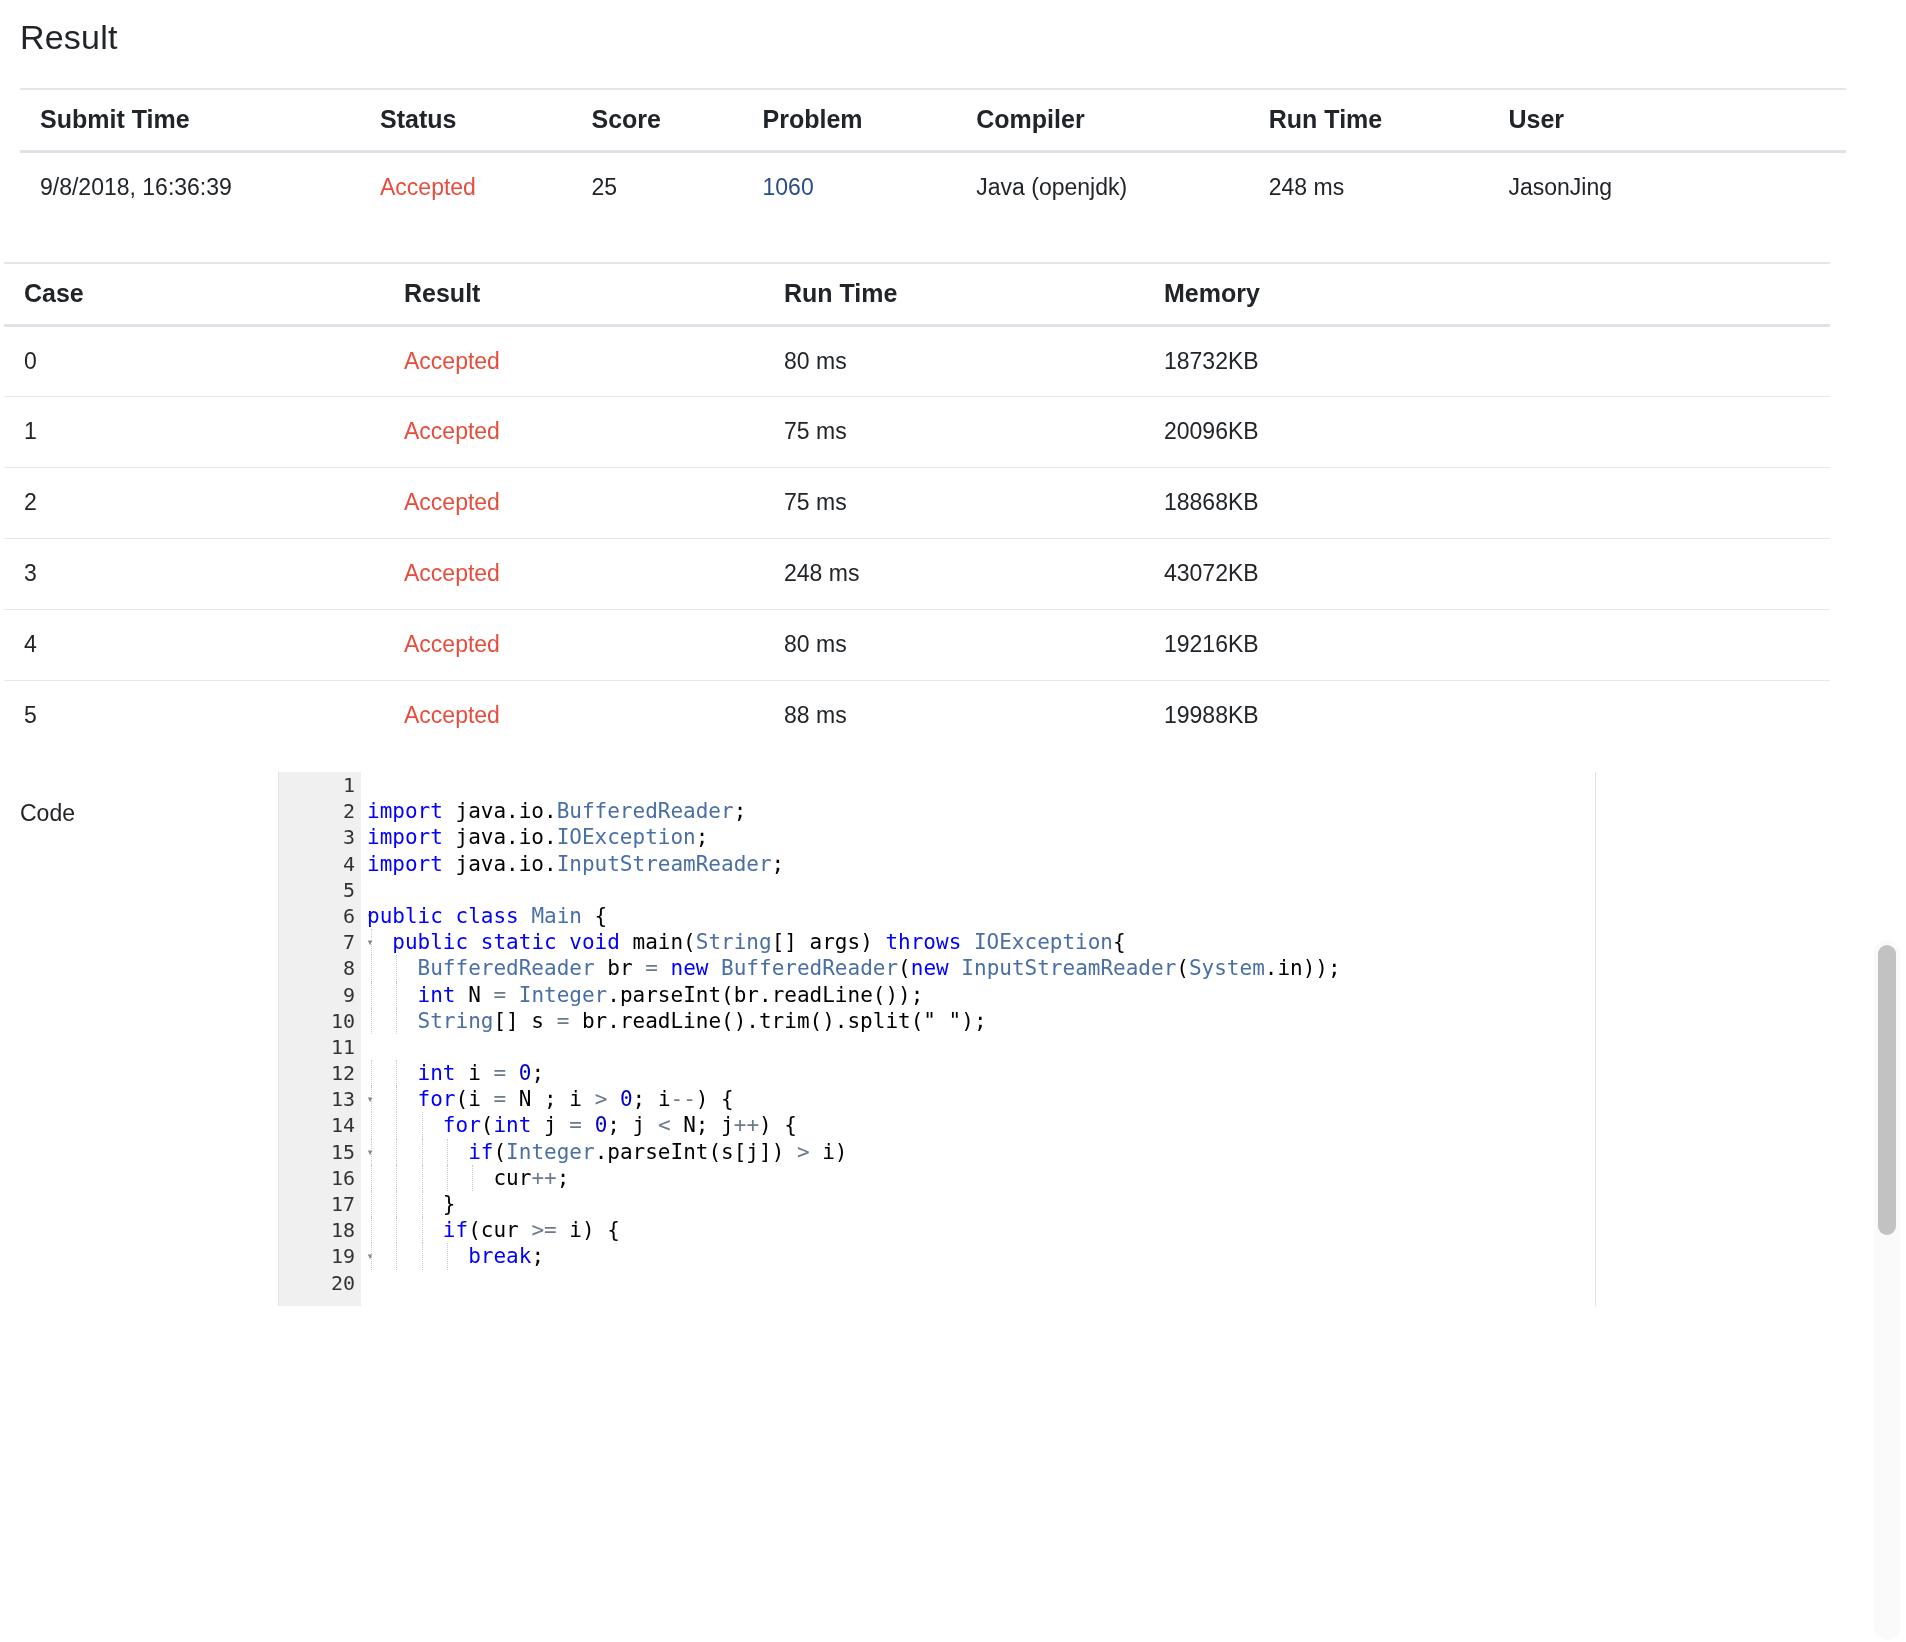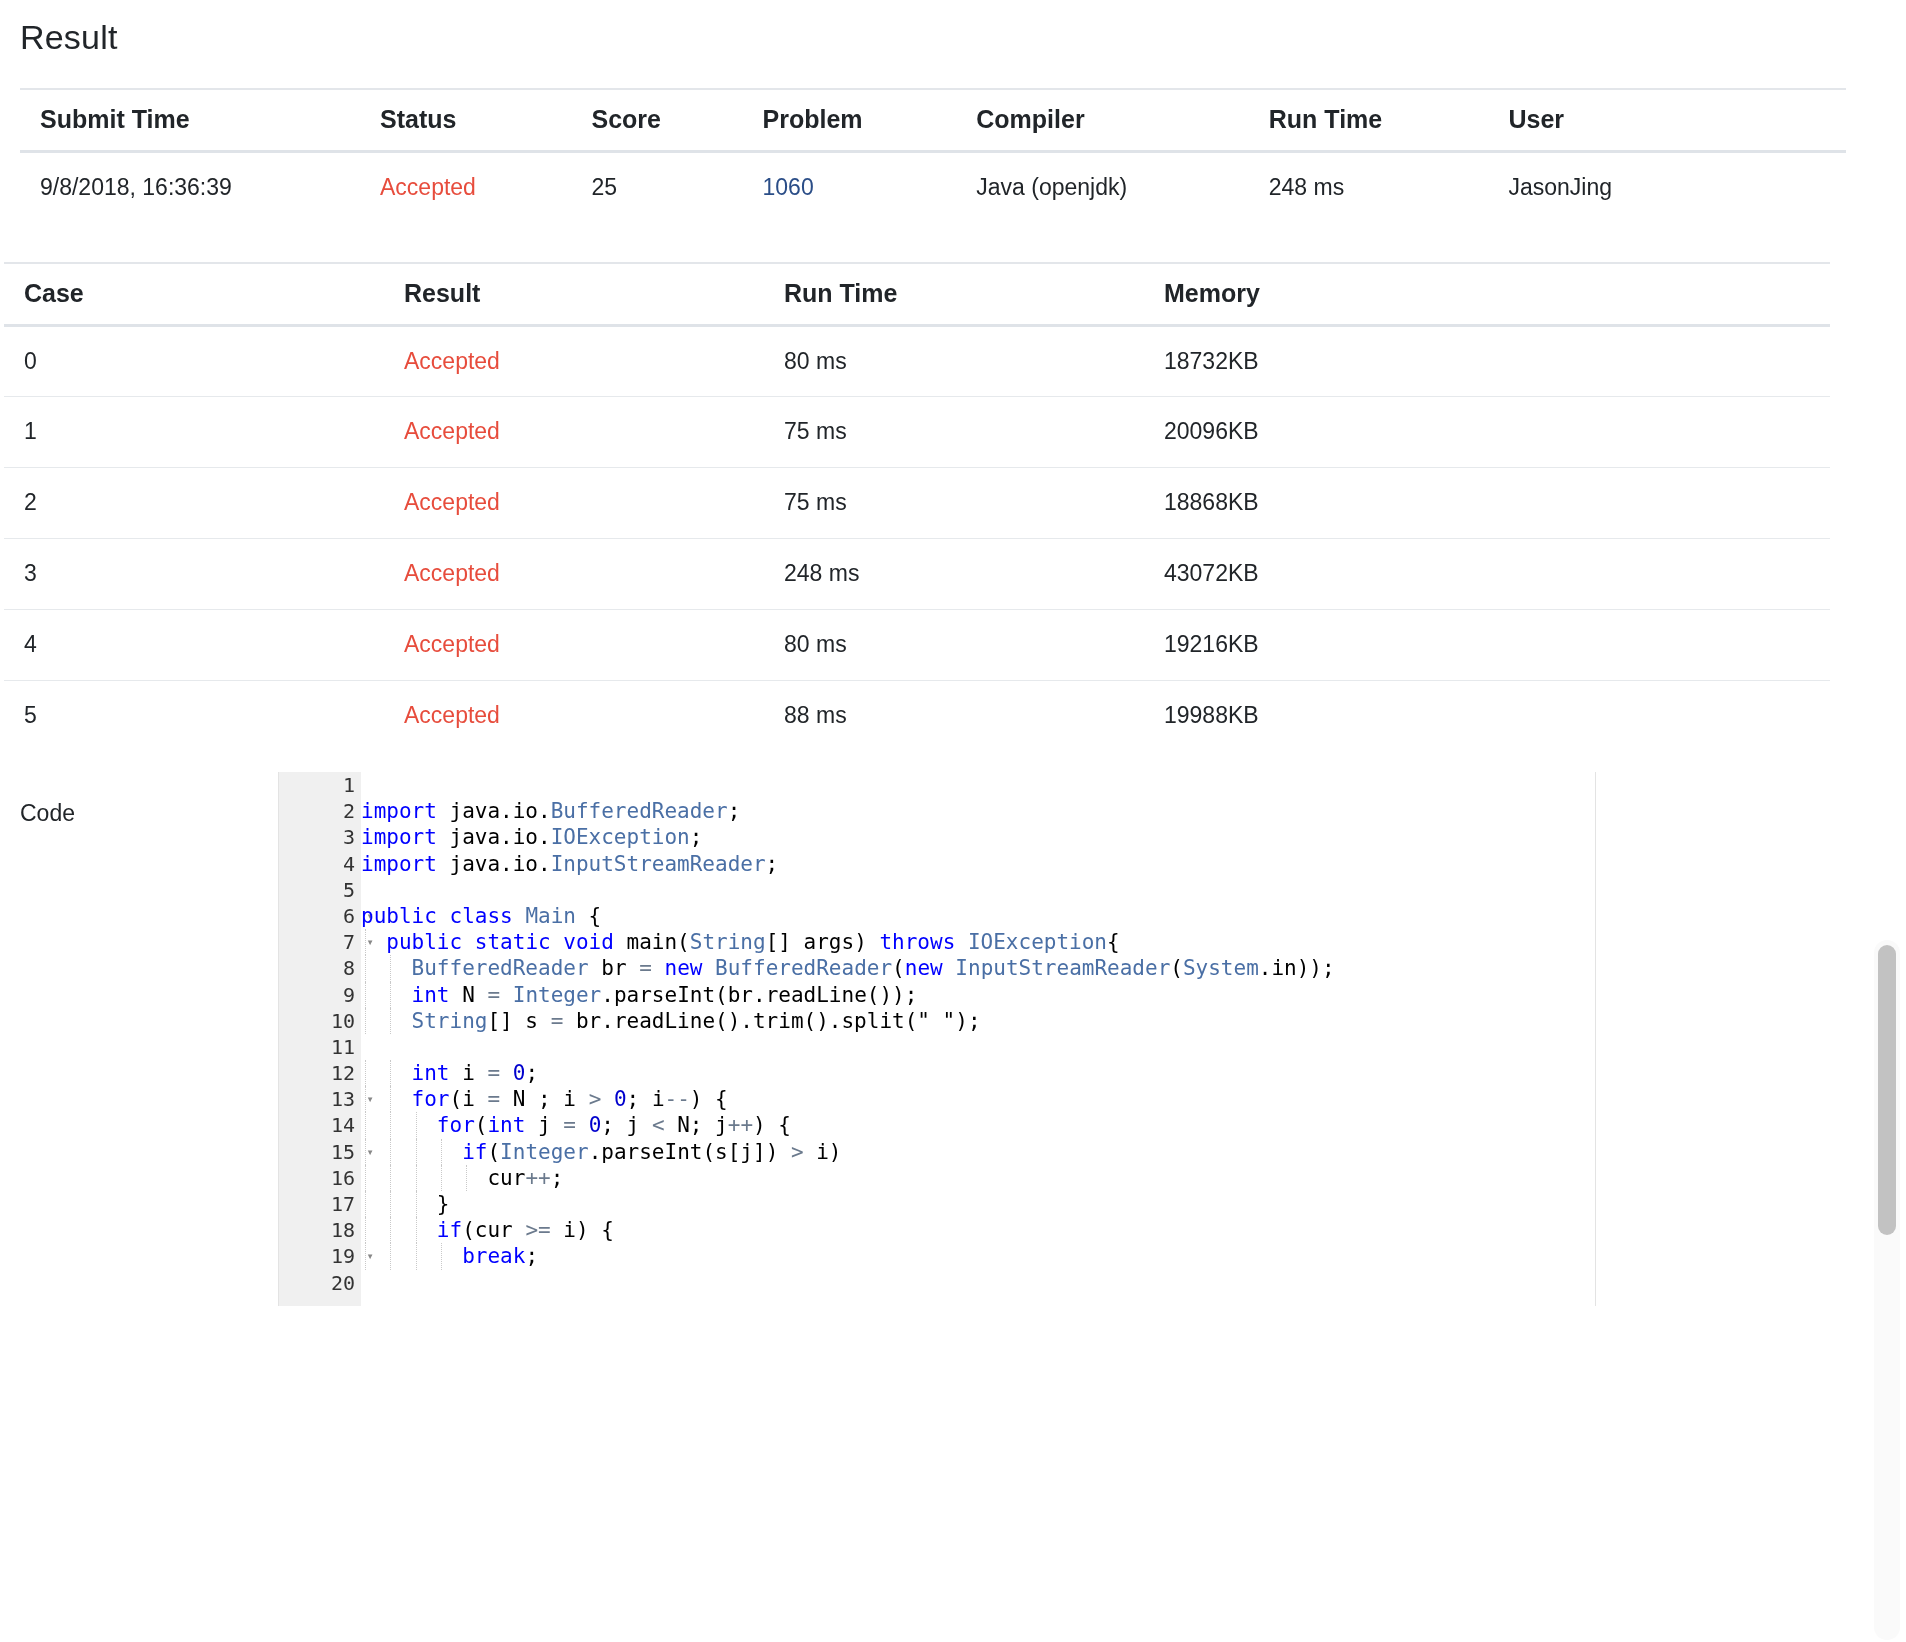--- a/index.html
+++ b/index.html
@@ -126,20 +126,21 @@
     height: 26.2px;
     line-height: 26.2px;
     font-size: 12px;
     color: #888;
     text-align: center;
   }
   .code-area {
     position: absolute;
     left: 82px; top: 0;
     right: 0; height: 534px;
+    padding-left: 6px;
   }
   .code-row {
     height: 26.2px;
     line-height: 26.2px;
     font-family: "DejaVu Sans Mono", monospace;
     font-size: 21px;
     color: #000000;
     white-space: pre;
     position: relative;
   }

